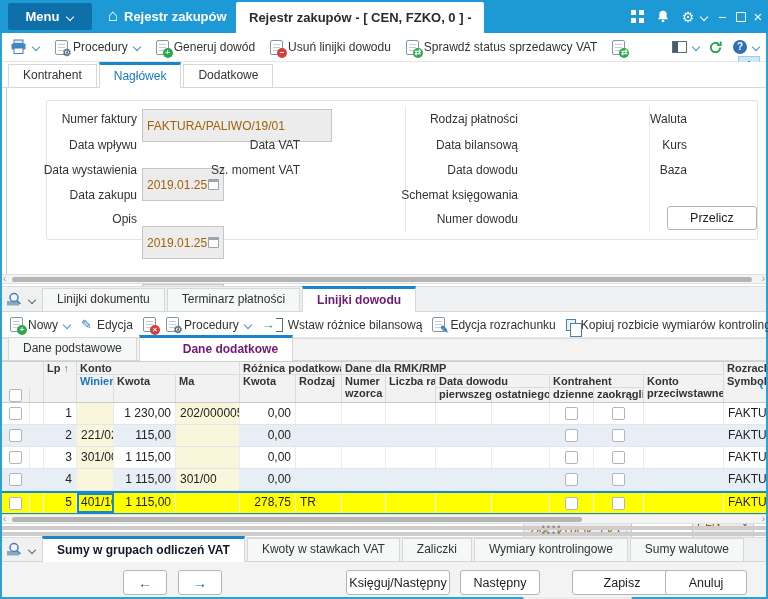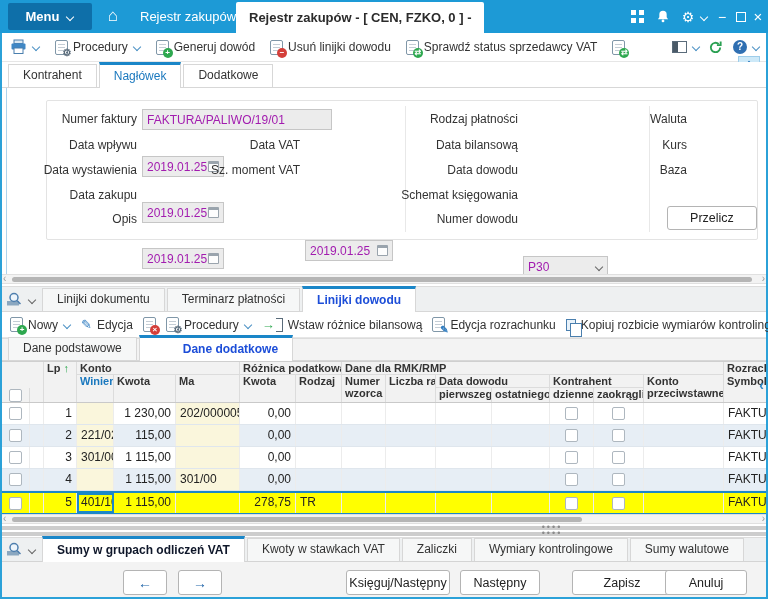--- a/index.html
+++ b/index.html
@@ -60,21 +60,21 @@
   .graystrip { background:#eef0f1; border-top:1px solid #dcdcdc; border-bottom:1px solid #d7d7d7; }
   .graystrip .tab { background:#f6f7f7; }
   .graystrip .tab.active { background:#fff; font-weight:bold; }
   .strip-ico { display:flex; align-items:center; gap:4px; padding:0 6px 4px 4px; }
 
   
   .form-left-line { left:6px; top:88px; width:1px; height:196px; background:#aed3ec; }
   .formbox { left:46px; top:100px; width:712px; height:140px; border:1px solid #e3e3e3; border-radius:2px; background:#fff; }
   .vsep { width:1px; background:#e8e8e8; }
   .flabel { height:21px; line-height:21px; text-align:right; color:#333; white-space:nowrap; }
-  .ffield { height:21px; border:1px solid #c6c6c6; background:#ececec; display:flex; align-items:center; padding:0 4px; color:#a21caf; position:relative; }
+  .ffield { height:33px; border:1px solid #c6c6c6; background:#ececec; display:flex; align-items:center; padding:0 4px; color:#a16207; position:relative; }
   .ffield .fval { flex:1; overflow:hidden; white-space:nowrap; }
   .ffield.num .fval { text-align:right; padding-right:3px; }
   .cal { width:11px; height:11px; border:1px solid #9aa4ad; border-top:3px solid #9aa4ad; border-radius:1px; background:#fdfdfd; flex:none; }
   .btn { background:#fff; border:1px solid #b4b4b4; border-radius:3px; color:#222; display:flex; align-items:center; justify-content:center; font-size:12.5px; }
 
   
   .hscroll { left:2px; width:764px; height:10px; background:#f3f3f3; border-top:1px solid #e0e0e0; border-bottom:1px solid #e0e0e0; position:absolute; }
   .hthumb { position:absolute; top:2px; height:5px; background:#b5b5b5; border-radius:3px; }
   .sarr { position:absolute; top:-2px; font-size:10px; color:#999; line-height:12px; }
   .splitbar { left:2px; width:764px; height:4px; background:#cdcdcd; position:absolute; text-align:center; }
@@ -108,21 +108,21 @@
 </style>
 </head>
 <body>
 
 <div class="abs titlebar">
   <div class="abs menu-btn">
     <span>Menu</span>
     <span class="chv w"></span>
   </div>
   <div class="abs home">⌂</div>
-  <div class="abs ttab" style="left:140px;">Rejestr zakupów</div>
+  <div class="abs ttab" style="left:124px;font-weight:bold;">Rejestr zakupów</div>
   <div class="abs ttab-active">Rejestr zakupów - [ CEN, FZKO, 0 ] -</div>
   <div class="abs tb-ico" style="left:626px;width:22px;">
       <span class="grid-ico"></span>
     </div>
   <div class="abs tb-ico" style="left:652px;width:22px;">
     <svg class="bell-svg" width="14" height="15" viewBox="0 0 16 16">
         <path d="M8 1.5a4.2 4.2 0 0 0-4.2 4.2v3.2L2.2 11h11.6l-1.6-2.1V5.7A4.2 4.2 0 0 0 8 1.5z" fill="#fff"></path>
         <circle cx="8" cy="13" r="1.6" fill="#fff"></circle>
       </svg>
   </div>
@@ -311,21 +311,21 @@
   <div class="strip-ico">
     <svg class="mag-svg" width="18" height="15" viewBox="0 0 18 15">
         <rect x="1" y="9" width="12" height="4.5" fill="#8aa7c0"></rect>
         <circle cx="8" cy="5.5" r="4" fill="#eef5fb" stroke="#4f7fae" stroke-width="1.5"></circle>
         <path d="M11 8.5l3.5 3.5" stroke="#4f7fae" stroke-width="1.5"></path>
       </svg>
     <span class="chv"></span>
   </div>
   <div class="tab">Linijki dokumentu</div>
   <div class="tab">Terminarz płatności</div>
-  <div class="tab active" style="color:#1d4ed8;">Linijki dowodu</div>
+  <div class="tab active" style="color:#701a75;">Linijki dowodu</div>
 </div>
 
 <div class="abs toolbar" style="top:312px;height:26px;border-top:none;">
   <div class="titem" style="margin-right:10px;">
     <span class="doc">
         <i class="badge green">+</i>
       </span>
     <span>Nowy</span>
     <span class="chv b"></span>
   </div>
@@ -361,21 +361,21 @@
   <div class="titem" style="margin-right:6px;">
     <span class="copy-ico"></span>
     <span>Kopiuj rozbicie wymiarów kontrolingo</span>
   </div>
 
 </div>
 
 <div class="abs tabstrip graystrip" style="top:338px;height:23px;background:#f3f3f3;">
   <div style="width:6px;"></div>
   <div class="tab">Dane podstawowe</div>
-  <div class="tab active" style="color:#1d4ed8;padding-left:43px;">Dane dodatkowe</div>
+  <div class="tab active" style="color:#701a75;padding-left:43px;">Dane dodatkowe</div>
 </div>
 
 <div class="gridwrap">
   <div class="thead" style="position:relative;">
     <div class="hc" style="grid-column:1;grid-row:1/3;border-right:none;"></div>
     <div class="hc center" style="grid-column:1;grid-row:3;display:flex;align-items:center;justify-content:center;padding:0;">
         <input type="checkbox" class="cb" style="">
       </div>
     <div class="hc" style="grid-column:2;grid-row:1/4;"></div>
     <div class="hc" style="grid-column:3;grid-row:1;"><span>Lp</span> <span style="color:#2ea84f;">↑</span></div>

